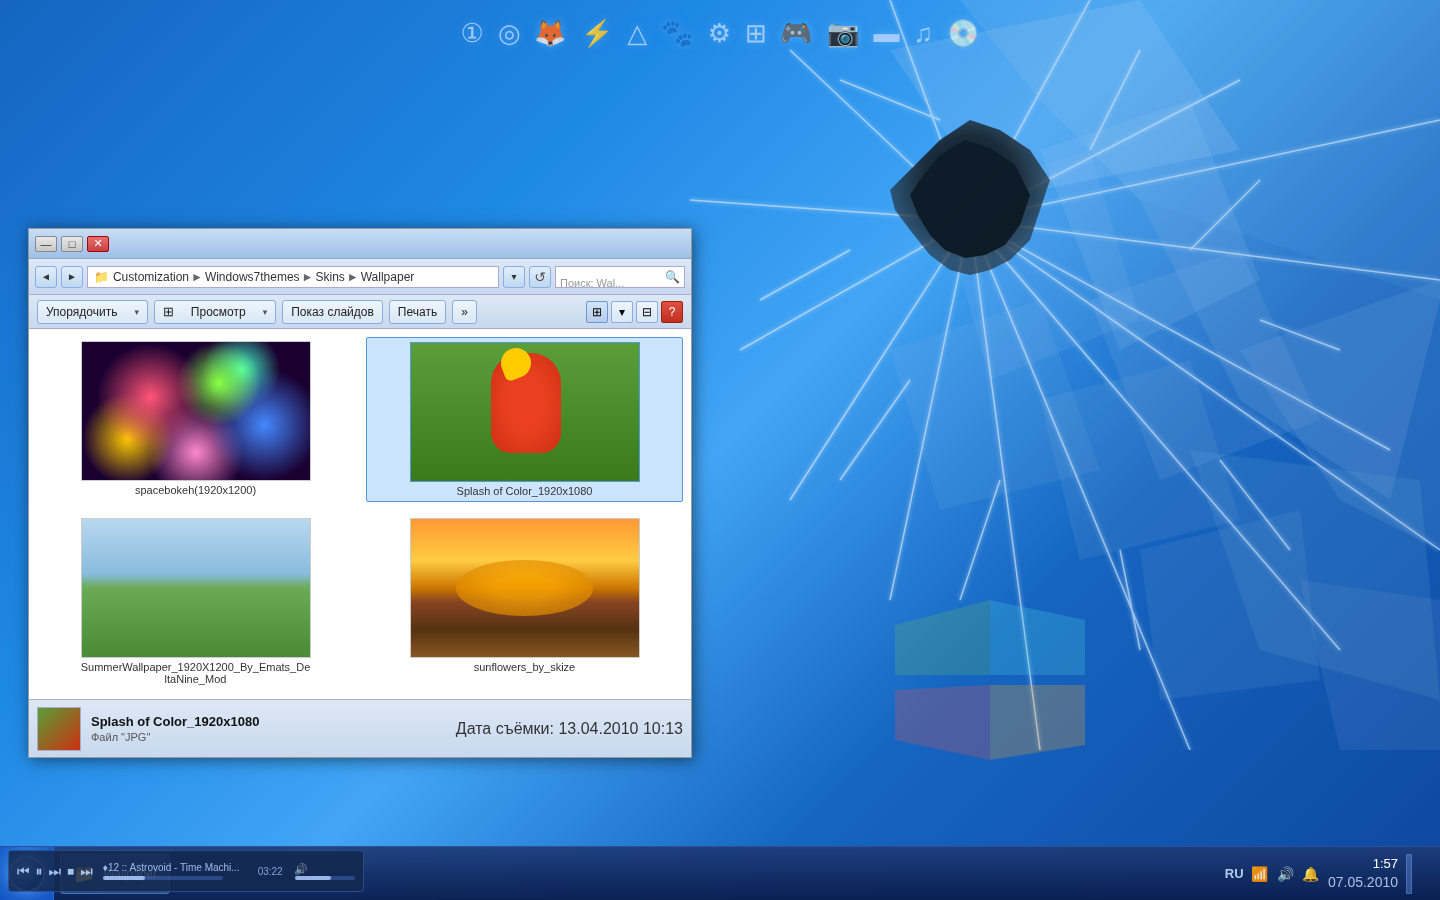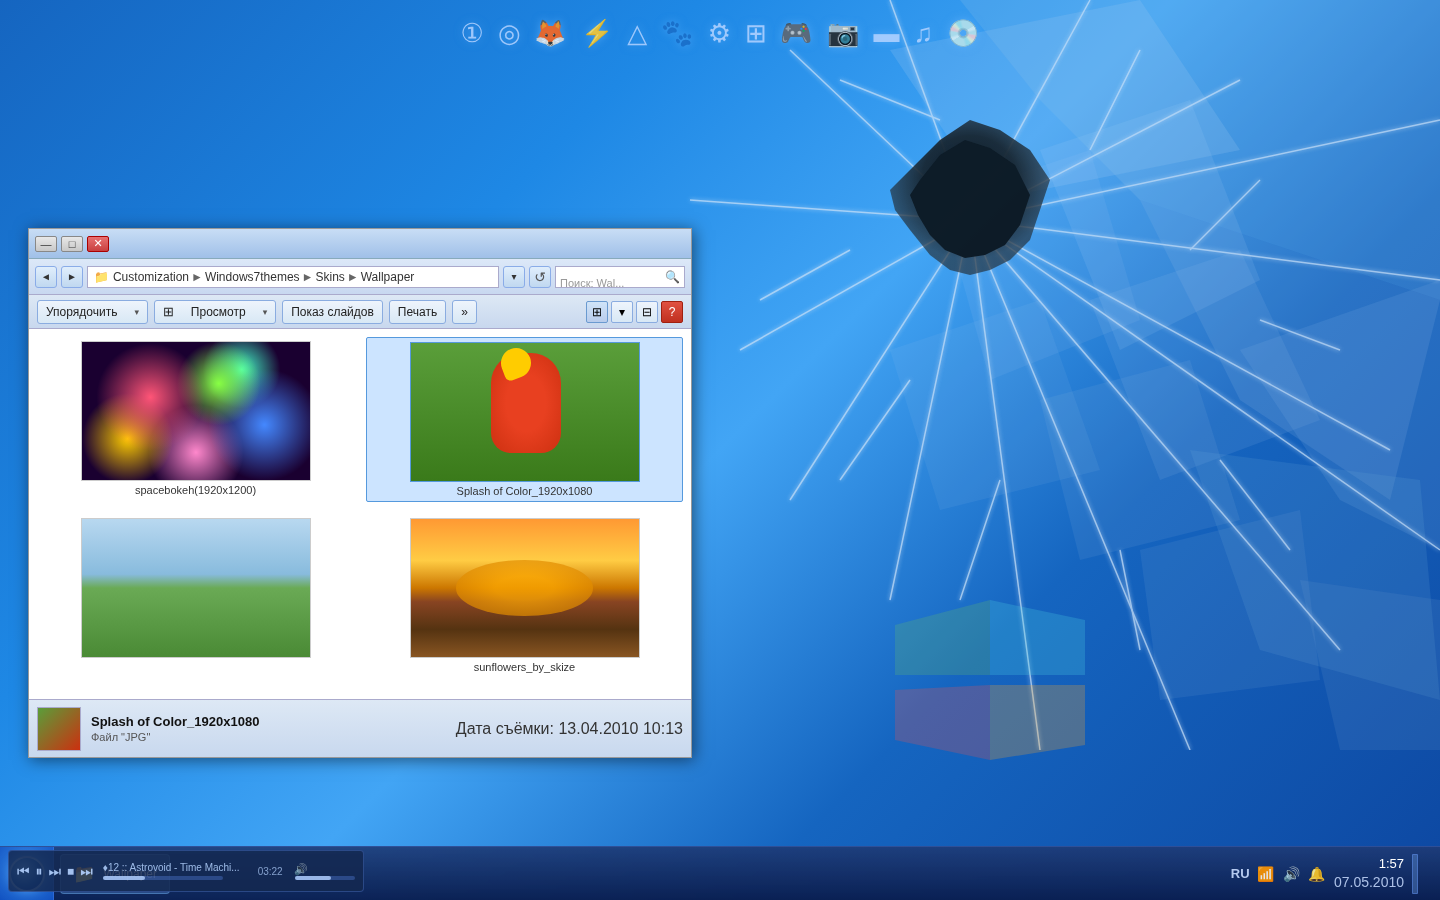--- a/index.html
+++ b/index.html
@@ -476,21 +476,21 @@
       background: rgba(180,210,255,0.8);
       border-radius: 2px;
     }
 
     
     #system-tray {
       margin-left: auto;
       display: flex;
       align-items: center;
       gap: 8px;
-      padding-right: 22px;
+      padding-right: 28px;
       color: white;
       font-size: 12px;
     }
     .tray-icon {
       font-size: 14px;
       color: rgba(200,220,255,0.9);
       cursor: pointer;
     }
     #clock {
       text-align: right;
@@ -691,20 +691,21 @@
       <div class="file-thumb" style="border-color:#5599dd;">
         <div class="thumb-parrot"></div>
       </div>
       <span class="file-name">Splash of Color_1920x1080</span>
     </div>
 
     <div class="file-item">
       <div class="file-thumb">
         <div class="thumb-summer"></div>
       </div>
+      <span class="file-name">SummerWallpaper_1920X1200_By_Emats_DeltaNine_Mod</span>
     </div>
 
     <div class="file-item">
       <div class="file-thumb">
         <div class="thumb-sunflowers"></div>
       </div>
       <span class="file-name">sunflowers_by_skize</span>
     </div>
   </div>
 

